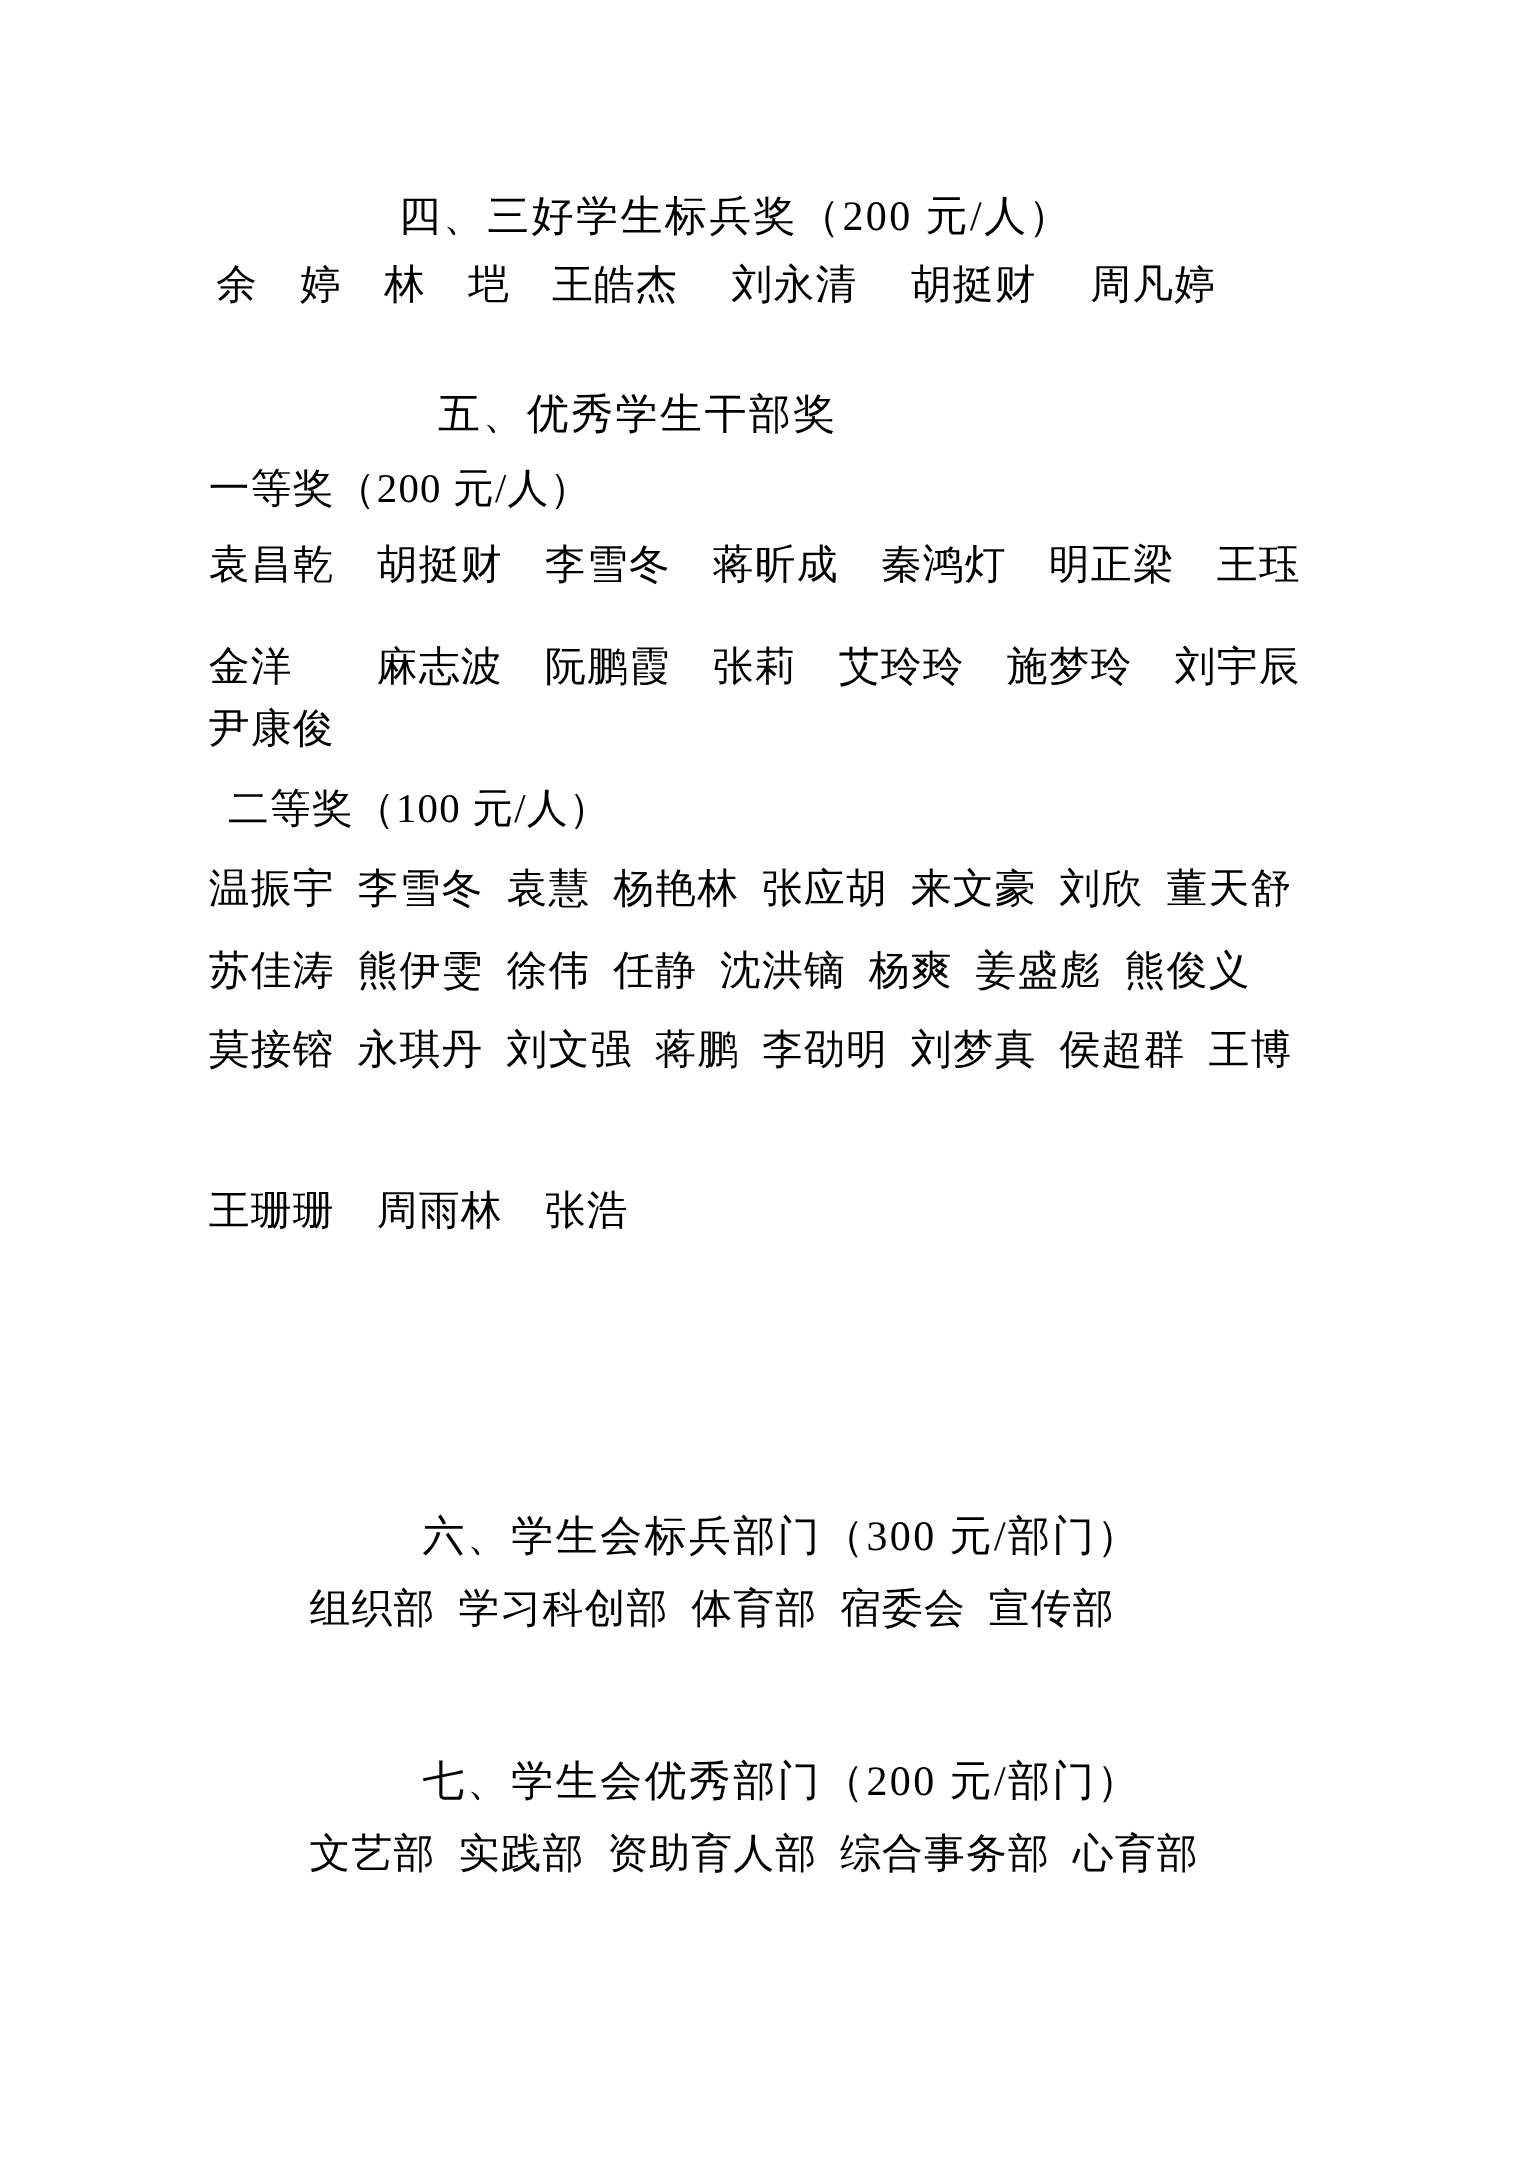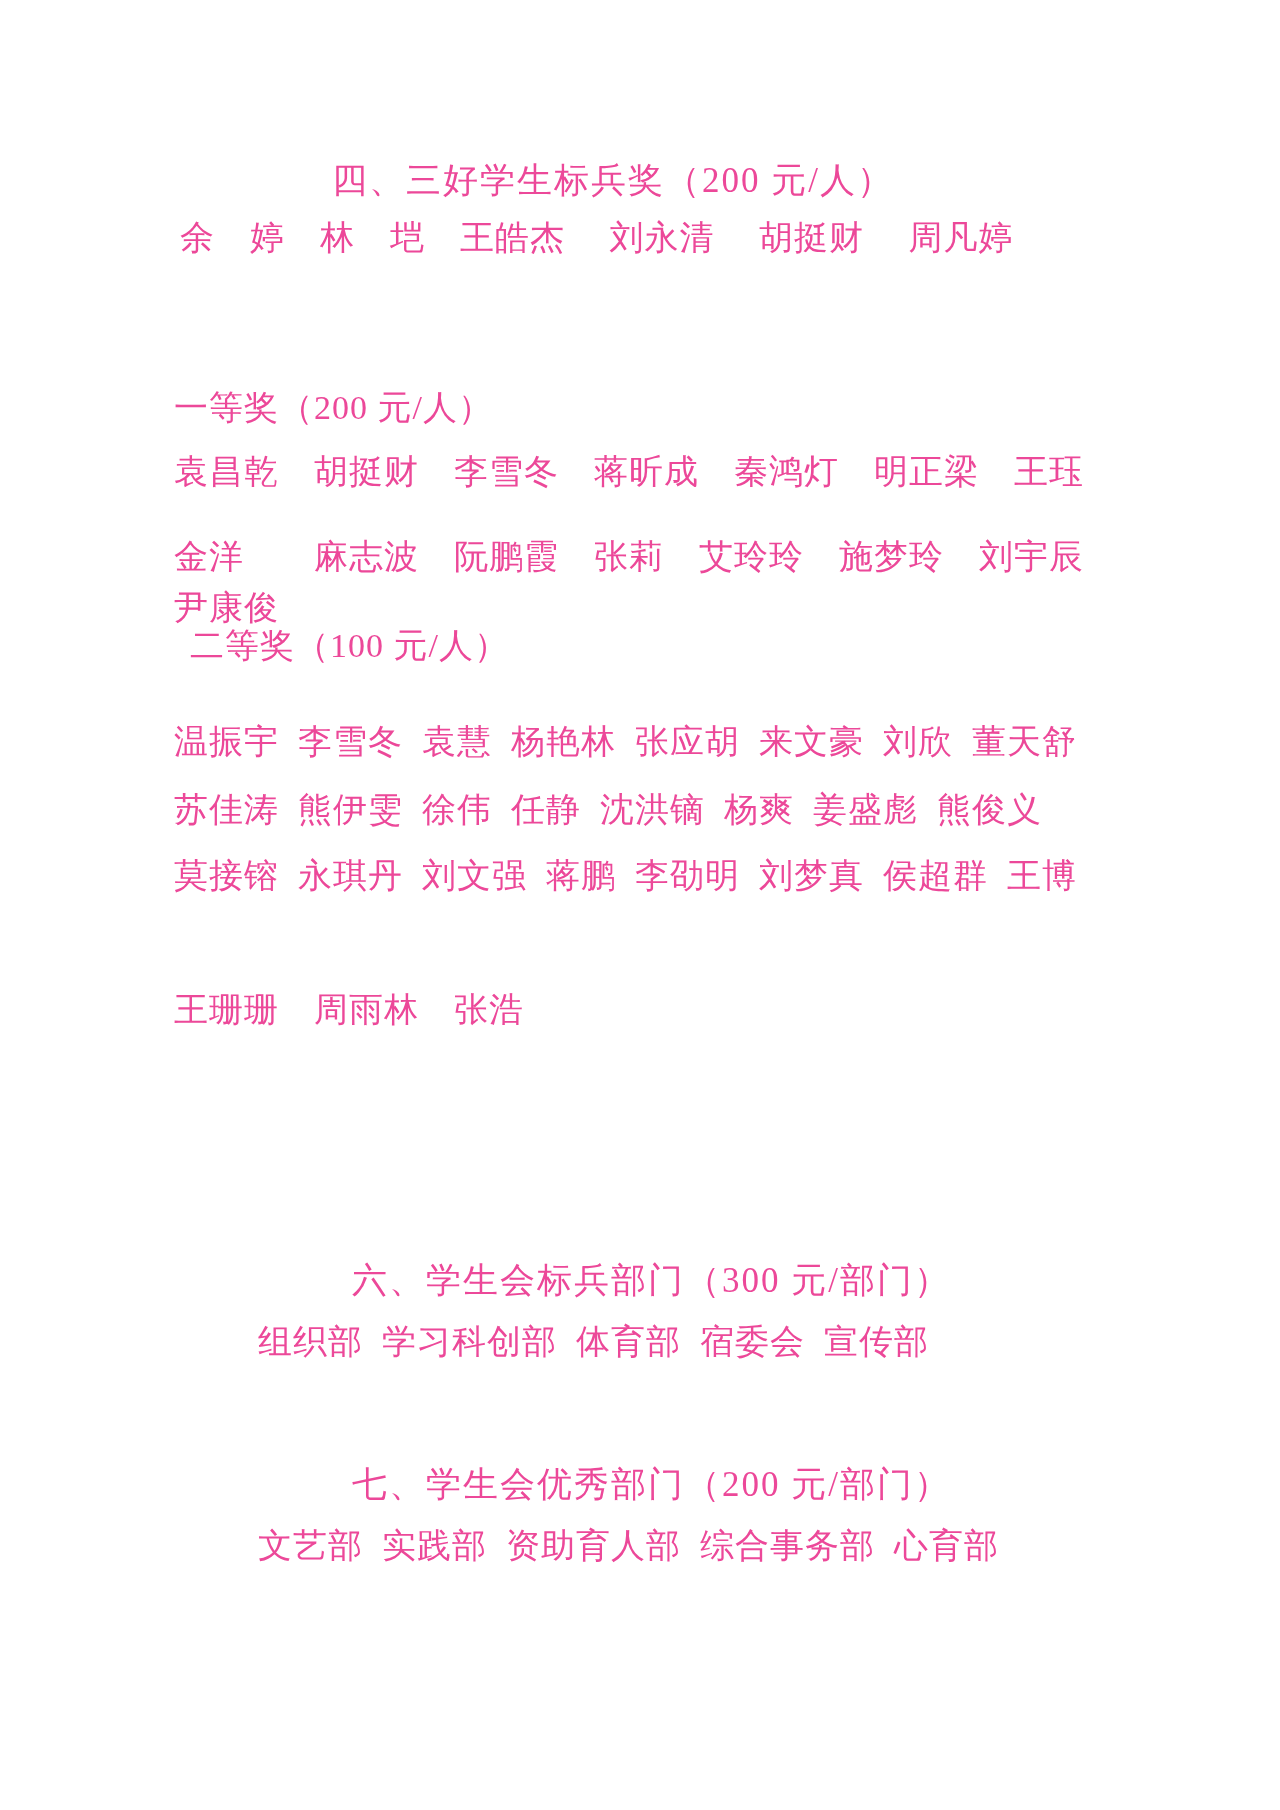--- a/index.html
+++ b/index.html
@@ -6,21 +6,21 @@
     margin: 0;
     padding: 0;
     background: #ffffff;
   }
   .page {
     position: relative;
     width: 1280px;
     height: 1810px;
     background: #ffffff;
     font-family: "Liberation Serif", "DejaVu Serif", serif;
-    color: #ec4899;
+    color: #000000;
     overflow: hidden;
   }
   .line {
     position: absolute;
     white-space: pre;
     font-size: 34px;
     line-height: 1.2;
     letter-spacing: 1px;
     font-weight: normal;
   }
@@ -29,40 +29,41 @@
     letter-spacing: 2px;
   }
   
   .s4-heading   { left: 332px; top: 160px; }
   .s4-names     { left: 180px; top: 218px; }
   .s5-heading   { left: 365px; top: 325px; }
   .fp-label     { left: 174px; top: 388px; }
   .fp-row-0     { left: 174px; top: 452px; }
   .fp-row-1     { left: 174px; top: 537px; }
   .fp-row-2     { left: 174px; top: 588px; }
-  .sp-label     { left: 190px; top: 626px; }
+  .sp-label     { left: 190px; top: 655px; }
   .sp-row-0     { left: 174px; top: 722px; }
   .sp-row-1     { left: 174px; top: 790px; }
   .sp-row-2     { left: 174px; top: 856px; }
   .sp-row-3     { left: 174px; top: 922px; }
   .sp-row-4     { left: 174px; top: 990px; }
   .s6-heading   { left: 352px; top: 1260px; }
   .s6-names     { left: 258px; top: 1322px; }
   .s7-heading   { left: 352px; top: 1464px; }
   .s7-names     { left: 258px; top: 1526px; }
 </style>
 </head>
 <body>
 
 <div class="page">
 
   <div class="line heading s4-heading">四、三好学生标兵奖（200 元/人）</div>
 
   <div class="line s4-names">余　婷　林　垲　王皓杰　 刘永清　 胡挺财　 周凡婷</div>
 
+  <div class="line heading s5-heading">五、优秀学生干部奖</div>
 
   <div class="line fp-label">一等奖（200 元/人）</div>
 
   <div class="line fp-row-0">袁昌乾　胡挺财　李雪冬　蒋昕成　秦鸿灯　明正梁　王珏</div>
 
   <div class="line fp-row-1">金洋　　麻志波　阮鹏霞　张莉　艾玲玲　施梦玲　刘宇辰</div>
 
   <div class="line fp-row-2">尹康俊</div>
 
   <div class="line sp-label">二等奖（100 元/人）</div>

